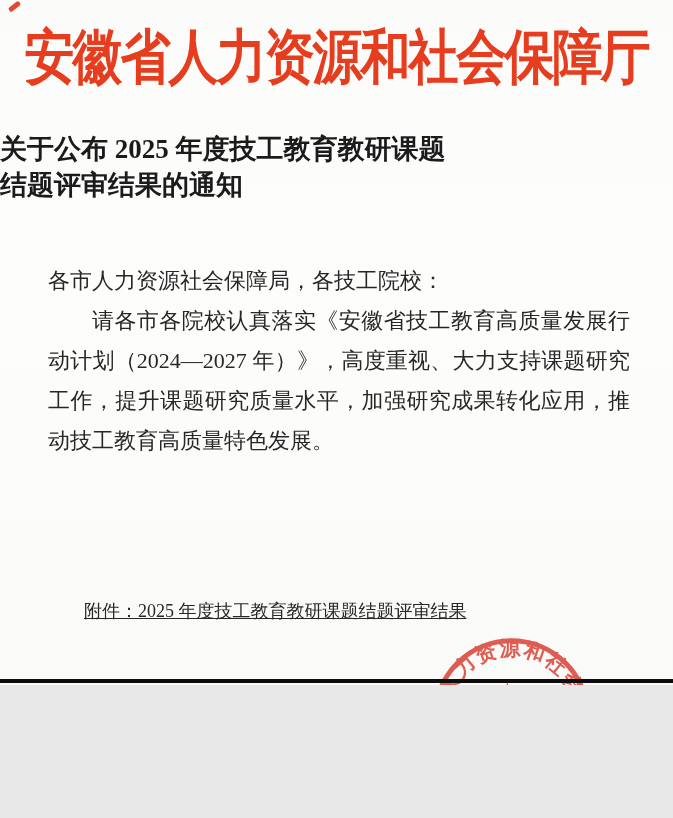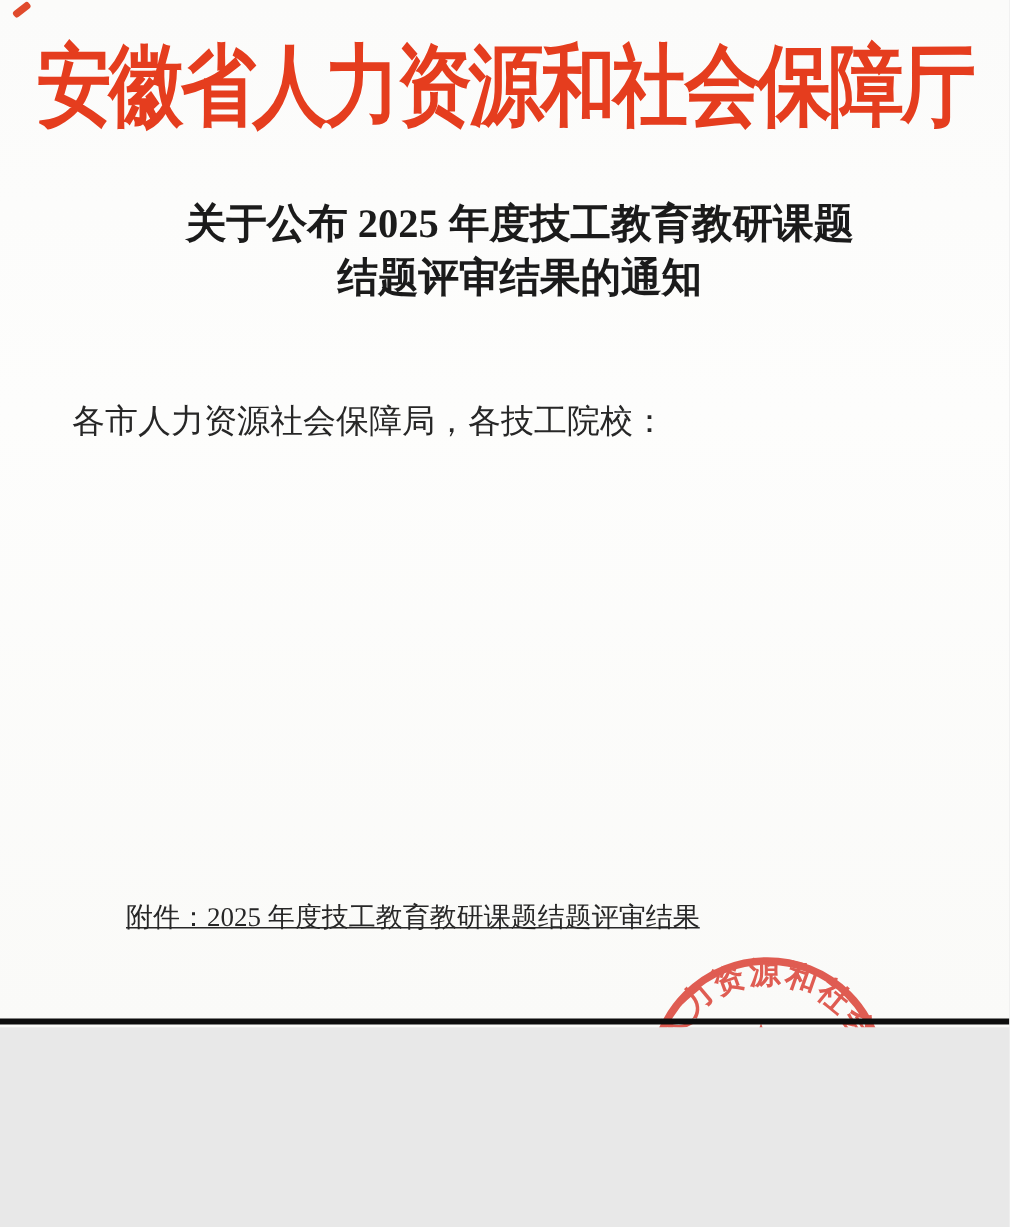--- a/index.html
+++ b/index.html
@@ -37,26 +37,25 @@
     letter-spacing: -2px;
     transform: scaleY(1.18);
     transform-origin: center top;
     white-space: nowrap;
   }
   .doc-title {
     position: absolute;
     top: 131px;
     left: 0;
     right: 0;
-    text-align: center;
+    text-align: left;
     font-size: 27px;
     font-weight: bold;
     color: #1b1b1b;
     line-height: 36px;
-    padding-left: 20px;
   }
   .doc-body {
     position: absolute;
     top: 236px;
     left: 48px;
     width: 582px;
     font-size: 22px;
     line-height: 40px;
     color: #272727;
     text-align: justify;
@@ -110,20 +109,21 @@
 
   <div class="agency-header">安徽省人力资源和社会保障厅</div>
 
   <div class="doc-title">
     <div>关于公布 2025 年度技工教育教研课题</div>
     <div>结题评审结果的通知</div>
   </div>
 
   <div class="doc-body">
     <div class="salutation">各市人力资源社会保障局，各技工院校：</div>
+    <p class="para">请各市各院校认真落实《安徽省技工教育高质量发展行动计划（2024—2027 年）》，高度重视、大力支持课题研究工作，提升课题研究质量水平，加强研究成果转化应用，推动技工教育高质量特色发展。</p>
   </div>
 
   <div class="attachment-line">附件：2025 年度技工教育教研课题结题评审结果</div>
 
   <div class="doc-date">2025 年 12 月 15 日</div>
 
   <svg class="seal" viewBox="0 0 200 200" aria-hidden="true">
     <circle cx="100" cy="100" r="92" fill="none" stroke-width="6" stroke="#e0463a"></circle>
     <polygon points="95,58 102.9,80.1 126.4,80.8 107.8,95.2 114.4,117.7 95,104.5 75.6,117.7 82.2,95.2 63.6,80.8 87.1,80.1" fill="#e0463a"></polygon>
     <path id="sealArc" d="M 44,158 A 78 78 0 1 1 156,158" fill="none"></path>

